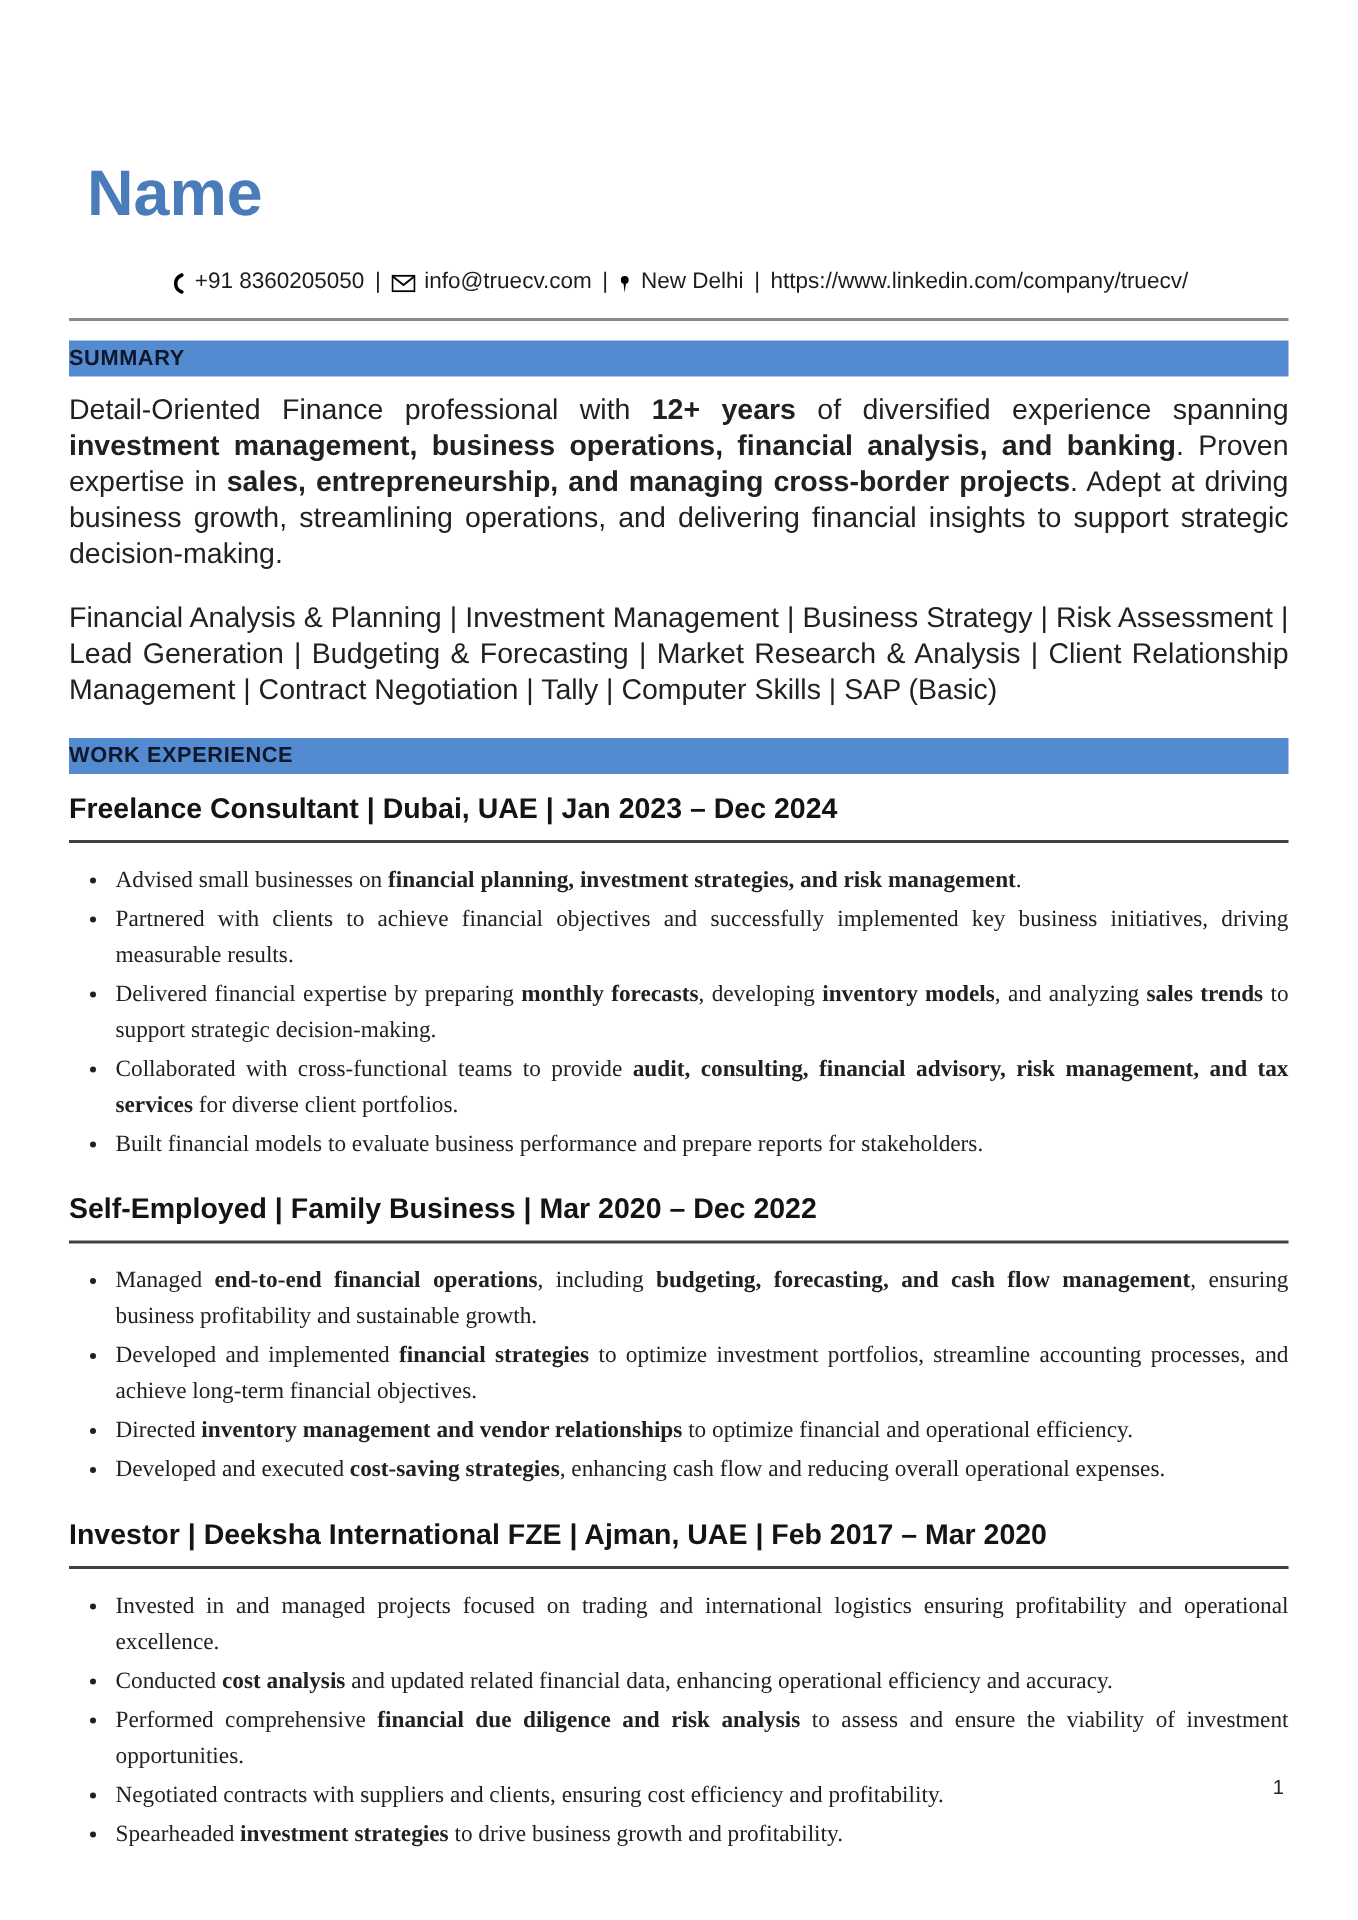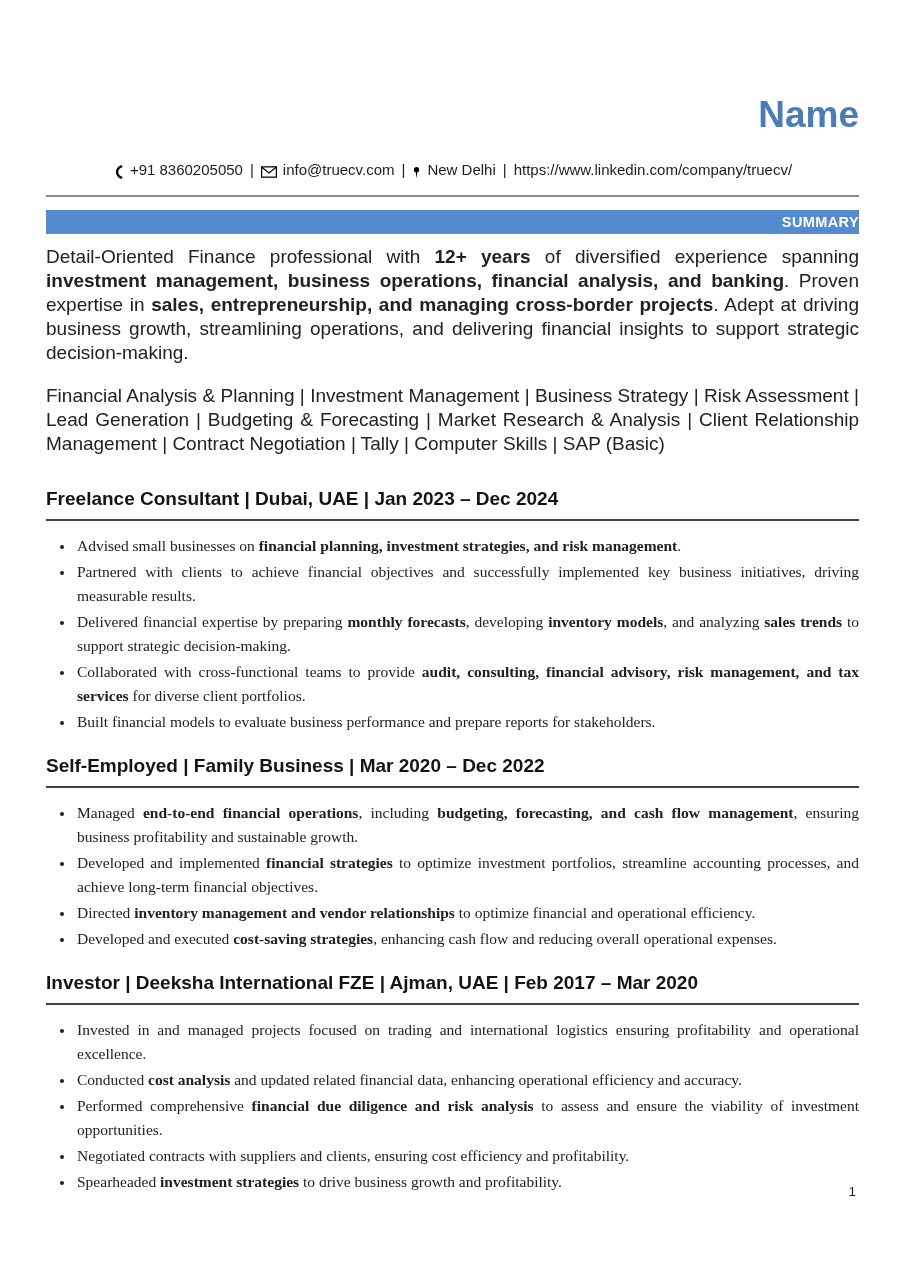--- a/index.html
+++ b/index.html
@@ -10,34 +10,34 @@
     --text:#212121;
   }
   html,body{margin:0;padding:0;background:#ffffff;}
   body{
     width:905px;height:1280px;position:relative;overflow:hidden;
     font-family:"Liberation Sans","DejaVu Sans",sans-serif;
     color:var(--text);
   }
   .page{padding:96px 46px 0 46px;}
   .name{
-    margin:0;text-align:right;font-size:37px;line-height:1;
+    margin:12px;text-align:left;font-size:43px;line-height:1;
     font-weight:700;color:var(--name-blue);
   }
   .contact{
     margin-top:28px;text-align:center;font-size:15px;color:#1c1c1c;
     white-space:nowrap;
   }
   .contact .sep{margin:0 7px;}
   .contact .icon{display:inline-block;margin-right:6px;vertical-align:-1px;color:#000;}
   .contact .icon svg{display:inline-block;vertical-align:middle;}
   .rule{border:none;border-top:2px solid var(--rule-gray);margin:15px 0 13px 0;height:0;}
   .banner{
-    background:var(--accent);color:#ffffff;font-weight:700;font-size:14.5px;
-    letter-spacing:.4px;text-align:right;padding:4px 0;
+    background:var(--accent);color:#0f172a;font-weight:700;font-size:14.5px;
+    letter-spacing:.4px;text-align:left;padding:4px 0;
   }
   .para{
     margin:11px 0 19px 0;font-size:19px;line-height:24px;
     text-align:justify;color:var(--text);
   }
   .job-heading{
     font-size:19px;font-weight:700;color:#141414;
     padding:13px 0 9px 0;border-bottom:2px solid var(--underline);
   }
   .job ul{margin:13px 0 6px 0;padding-left:29px;list-style:disc;}
@@ -71,20 +71,23 @@
 
   <hr class="rule">
 
   <div class="banner">
     <span>SUMMARY</span>
   </div>
   <p class="para"><span>Detail-Oriented Finance professional with </span><b>12+ years</b><span> of diversified experience spanning </span><b>investment management, business operations, financial analysis, and banking</b><span>. Proven expertise in </span><b>sales, entrepreneurship, and managing cross-border projects</b><span>. Adept at driving business growth, streamlining operations, and delivering financial insights to support strategic decision-making.</span></p>
 
   <p class="para">Financial Analysis &amp; Planning | Investment Management | Business Strategy | Risk Assessment | Lead Generation | Budgeting &amp; Forecasting | Market Research &amp; Analysis | Client Relationship Management | Contract Negotiation | Tally | Computer Skills | SAP (Basic)</p>
 
+  <div class="banner">
+    <span>WORK EXPERIENCE</span>
+  </div>
 
   <div>
       <div class="job">
         <div class="job-heading">Freelance Consultant | Dubai, UAE | Jan 2023 – Dec 2024</div>
         <ul>
           <li><span>Advised small businesses on </span><b>financial planning, investment strategies, and risk management</b><span>.</span></li>
           <li><span>Partnered with clients to achieve financial objectives and successfully implemented key business initiatives, driving measurable results.</span></li>
           <li><span>Delivered financial expertise by preparing </span><b>monthly forecasts</b><span>, developing </span><b>inventory models</b><span>, and analyzing </span><b>sales trends</b><span> to support strategic decision-making.</span></li>
           <li><span>Collaborated with cross-functional teams to provide </span><b>audit, consulting, financial advisory, risk management, and tax services</b><span> for diverse client portfolios.</span></li>
           <li><span>Built financial models to evaluate business performance and prepare reports for stakeholders.</span></li>

